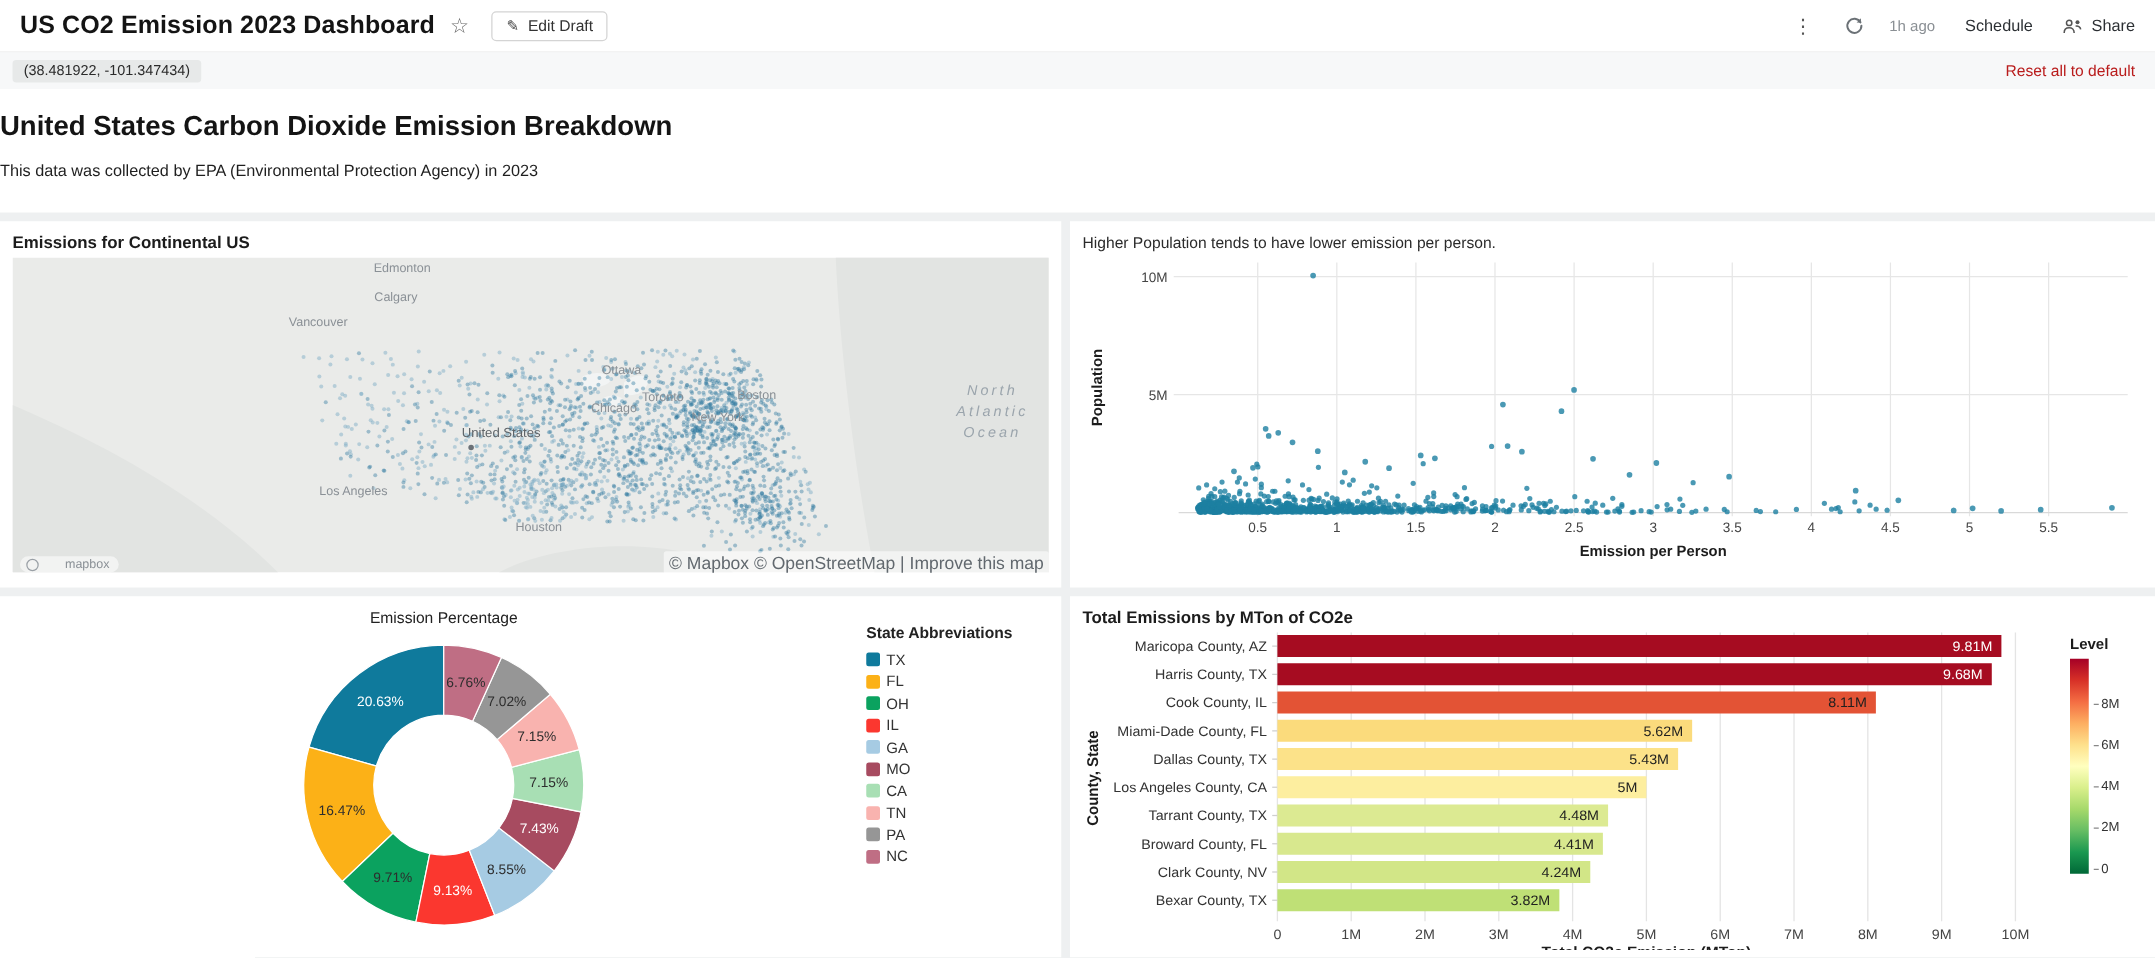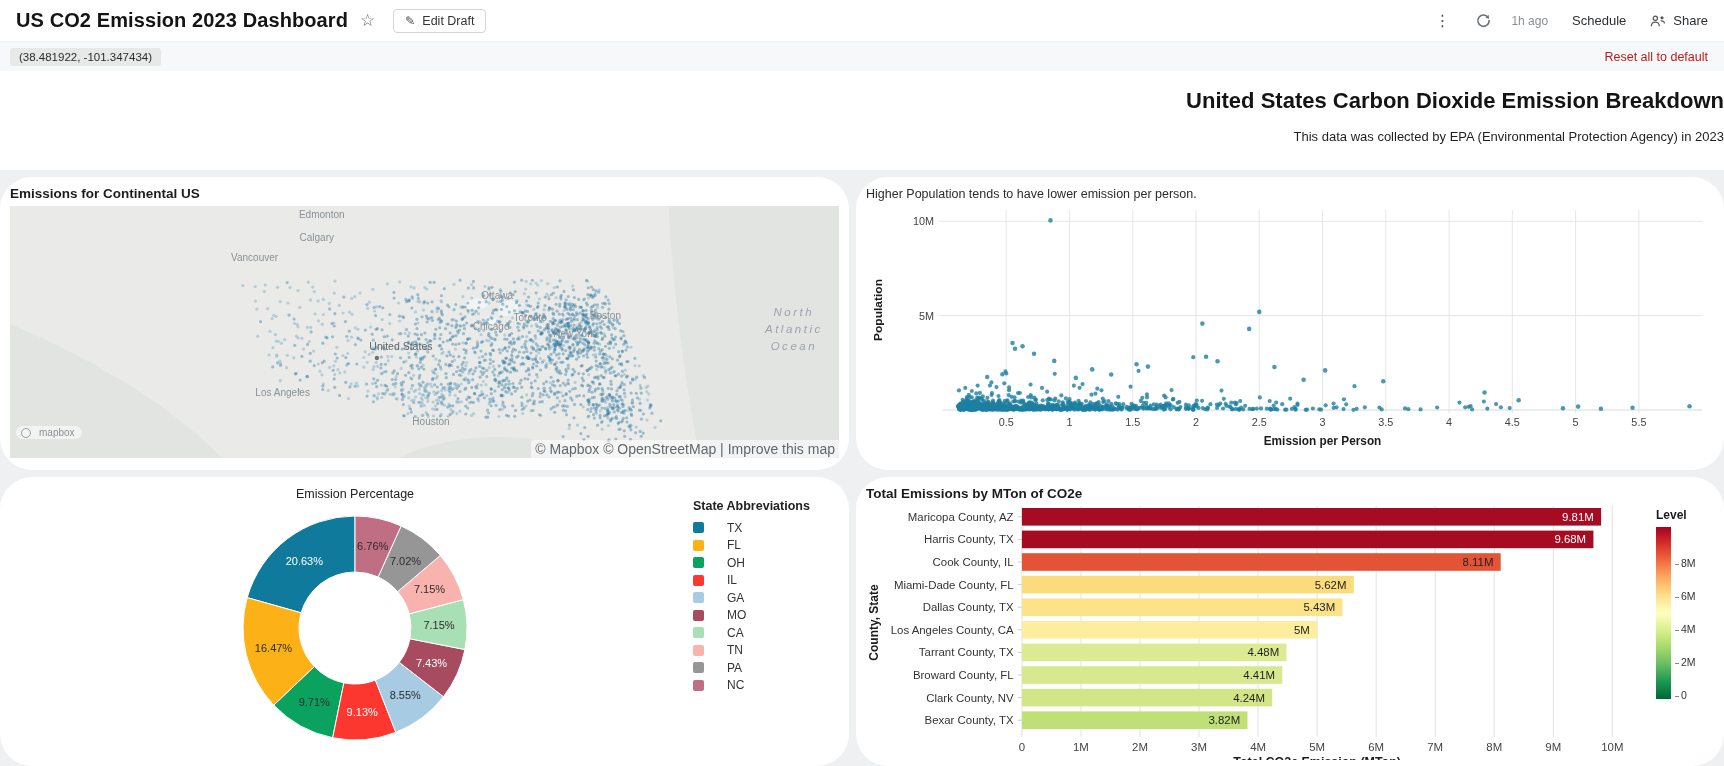--- a/index.html
+++ b/index.html
@@ -19,42 +19,42 @@
   .tb-right{display:flex;align-items:center;gap:24px;}
   .kebab{font-size:16px;color:#555;cursor:pointer;padding:0 2px;}
   .refresh-wrap{display:flex;align-items:center;gap:20px;color:#8a8f94;font-size:12px;cursor:pointer;}
   .tb-link{font-size:13px;color:#2b2f33;cursor:pointer;}
   .share-wrap{display:flex;align-items:center;gap:7px;font-size:13px;color:#2b2f33;cursor:pointer;}
   
   .subbar{height:29px;background:#f7f8f9;display:flex;align-items:center;padding:0 10px;box-sizing:border-box;}
   .coord-pill{background:#e7e9e9;border-radius:3px;padding:3px 9px;font-size:11.5px;color:#2b2b2b;cursor:pointer;}
   .reset-link{margin-left:auto;color:#b91c1c;font-size:12.5px;cursor:pointer;padding-right:6px;}
   
-  .hero{height:99px;background:#fff;box-sizing:border-box;padding-top:17px;text-align:right;}
+  .hero{height:99px;background:#fff;box-sizing:border-box;padding-top:17px;text-align:left;}
   .hero h1{margin:0;font-size:22px;font-weight:600;color:#141414;}
   .hero p{margin:15px 0 0;font-size:13px;color:#1f1f1f;}
   
   .grid{display:grid;grid-template-columns:849px 868px;grid-template-rows:293px 289px;gap:7px;margin-top:7px;}
-  .panel{background:#fff;box-sizing:border-box;padding:8px 10px 6px;position:relative;overflow:hidden;border-radius:32px;}
+  .panel{background:#fff;box-sizing:border-box;padding:8px 10px 6px;position:relative;overflow:hidden;}
   .panel-title{font-size:13.5px;font-weight:700;color:#1c1c1c;line-height:17px;}
   .panel-sub{font-size:12.5px;color:#2b2b2b;line-height:16px;margin-top:1px;}
   
   .map-box{position:relative;margin-top:4px;}
   .map-attrib{position:absolute;right:0;bottom:4px;font-size:14px;color:#61686e;background:rgba(255,255,255,.55);padding:1px 4px;border-radius:2px;}
   .map-attrib a{color:#61686e;text-decoration:none;cursor:pointer;}
-  .mapbox-logo{position:absolute;left:6px;bottom:23px;font-size:10px;color:#8a9096;background:rgba(255,255,255,.55);
-    border-radius:9px;padding:1px 7px 1px 5px;display:flex;align-items:center;gap:8px;cursor:pointer;}
+  .mapbox-logo{position:absolute;left:6px;bottom:5px;font-size:10px;color:#8a9096;background:rgba(255,255,255,.55);
+    border-radius:9px;padding:1px 7px 1px 5px;display:flex;align-items:center;gap:21px;cursor:pointer;}
   .mapbox-logo .mb-circle{width:10px;height:10px;border-radius:50%;border:1.5px solid #9aa0a6;box-sizing:border-box;display:inline-block;}
   
   .donut-wrap{display:flex;margin-top:2px;}
   .donut-chart{margin-left:205px;width:280px;text-align:center;}
   .donut-chart .chart-title{font-size:12.5px;font-weight:400;color:#222;height:16px;}
   .legend{margin-left:auto;margin-right:28px;padding-top:12px;width:118px;}
   .legend-title{font-size:12.5px;font-weight:700;color:#222;margin-bottom:6px;}
-  .legend-item{display:flex;align-items:center;gap:23px;font-size:12px;color:#333;height:17.5px;cursor:pointer;}
+  .legend-item{display:flex;align-items:center;gap:5px;font-size:12px;color:#333;height:17.5px;cursor:pointer;}
   .legend-swatch{width:11px;height:11px;border-radius:2px;flex:none;}
   
   .bars-wrap{display:flex;margin-top:2px;}
   .colorbar{width:58px;flex:none;padding-top:4px;}
   .cb-title{font-size:12px;font-weight:700;color:#1c1c1c;margin-bottom:5px;}
   .cb-body{display:flex;gap:4px;}
   .cb-grad{width:15px;height:172px;flex:none;}
   .cb-ticks{position:relative;width:30px;font-size:10.5px;color:#333;}
   .cb-tick{position:absolute;left:0;line-height:10px;}
   .cb-tick::before{content:"";display:inline-block;width:4px;height:1px;background:#888;margin-right:2px;vertical-align:middle;}

